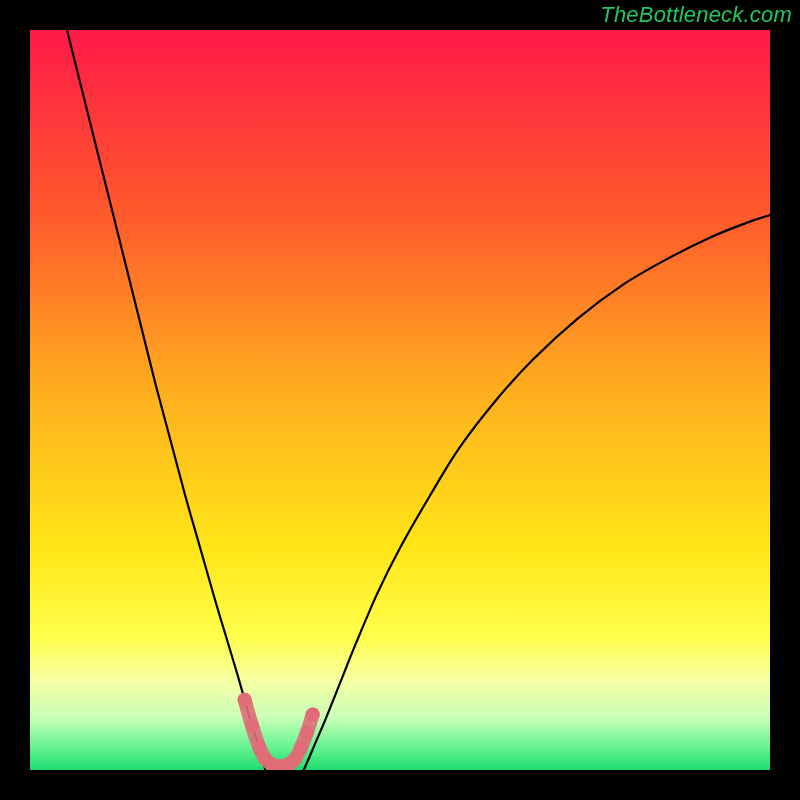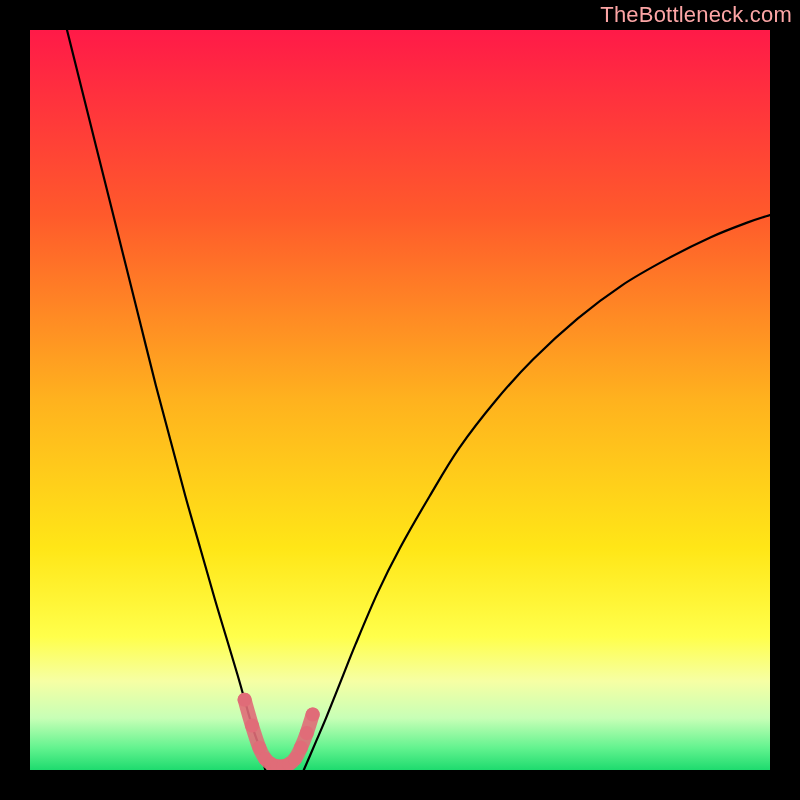--- a/index.html
+++ b/index.html
@@ -31,23 +31,24 @@
     display: block;
     width: 740px;
     height: 740px;
   }
   .watermark {
     position: absolute;
     top: 2px;
     right: 8px;
     font-size: 22px;
     font-weight: 500;
-    color: #fca5a5;
+    color: #22c55e;
     letter-spacing: 0.2px;
     user-select: none;
+    font-style: italic;
   }
 </style>
 </head>
 <body>
 
 <div class="frame">
   <div class="watermark">TheBottleneck.com</div>
   <div class="plot">
     <svg id="chart-svg" viewBox="0 0 740 740" preserveAspectRatio="none">
       <defs>

